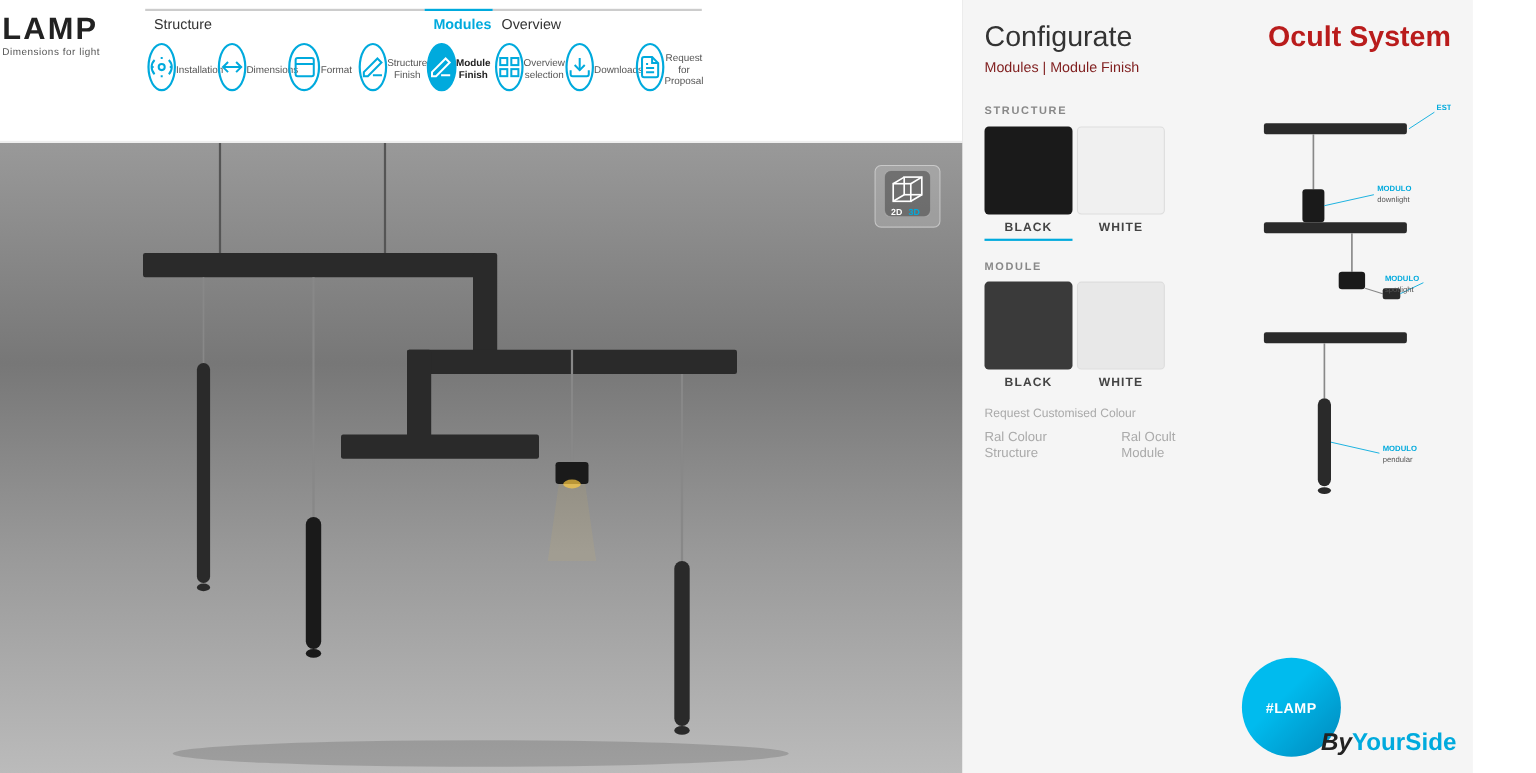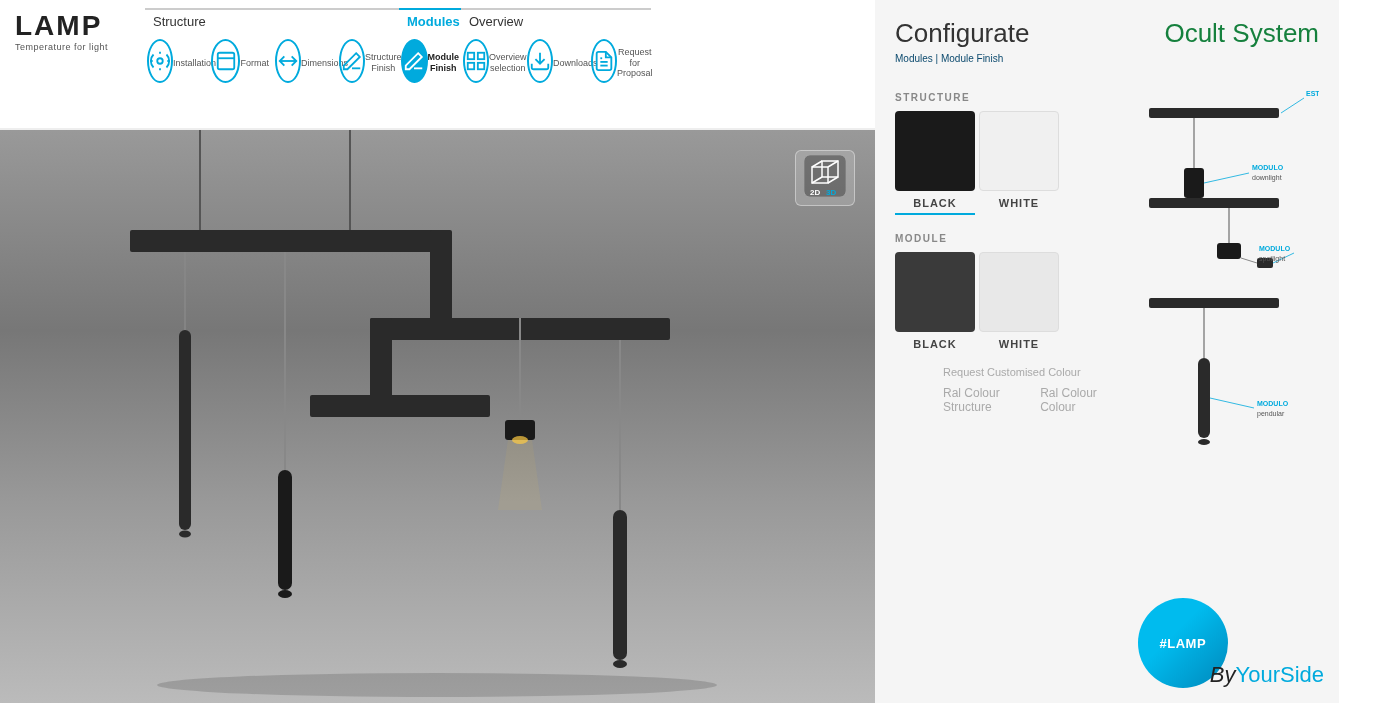--- a/index.html
+++ b/index.html
@@ -15,21 +15,21 @@
     }
 
     
     .top-nav {
       position: absolute;
       top: 0; left: 0; right: 0;
       height: 130px;
       background: white;
       display: flex;
       align-items: flex-start;
-      padding: 8px 10px 0 15px;
+      padding: 8px 10px 0 2px;
       z-index: 10;
       border-bottom: 2px solid #eee;
     }
 
     .logo-area {
       display: flex;
       flex-direction: column;
       align-items: flex-start;
       min-width: 130px;
       padding-top: 4px;
@@ -165,27 +165,27 @@
     }
 
     .configurate-title {
       font-size: 26px;
       font-weight: 300;
       color: #333;
     }
 
     .system-title {
       font-size: 26px;
-      font-weight: 400;
-      color: #15803d;
+      font-weight: 700;
+      color: #b91c1c;
     }
 
     .breadcrumb {
-      font-size: 10px;
-      color: #0c4a6e;
+      font-size: 13px;
+      color: #7f1d1d;
       margin-bottom: 14px;
     }
 
     .section-label {
       font-size: 10px;
       font-weight: 700;
       letter-spacing: 1.5px;
       color: #888;
       text-transform: uppercase;
       margin-bottom: 8px;
@@ -240,21 +240,20 @@
 
     .color-underline {
       width: 80px;
       height: 2px;
       background: #00aadd;
       margin-top: 4px;
     }
 
     .custom-color-section {
       margin-top: 16px;
-      margin-left: 48px;
     }
 
     .custom-color-title {
       font-size: 11px;
       color: #aaa;
       margin-bottom: 8px;
     }
 
     .ral-options {
       display: flex;
@@ -275,56 +274,56 @@
   </style>
 </head>
 <body>
 
 <div class="left-panel">
 
   <div class="top-nav">
 
     <div class="logo-area">
       <span class="logo-text">LAMP</span>
-      <span class="logo-tagline">Temperature for light</span>
+      <span class="logo-tagline">Dimensions for light</span>
     </div>
 
     <div class="nav-sections">
 
       <div class="nav-section">
         <div class="nav-section-title" style="border-top: 2px solid #ccc;">Structure</div>
         <div class="nav-items">
           <div class="nav-item">
             <div class="nav-icon-circle">
               <svg width="22" height="22" viewBox="0 0 24 24" fill="none" stroke="currentColor" stroke-width="2">
                   <circle cx="12" cy="12" r="3"></circle>
                   <path d="M19.07 4.93a10 10 0 0 1 0 14.14M4.93 4.93a10 10 0 0 0 0 14.14"></path>
                   <path d="M12 2v2M12 20v2M2 12h2M20 12h2"></path>
                 </svg>
             </div>
             <span class="nav-item-label">Installation</span>
           </div>
           <div class="nav-item">
             <div class="nav-icon-circle">
               <svg width="22" height="22" viewBox="0 0 24 24" fill="none" stroke="currentColor" stroke-width="2">
-                  <rect x="3" y="3" width="18" height="18" rx="2"></rect>
-                  <line x1="3" y1="9" x2="21" y2="9"></line>
-                </svg>
-            </div>
-            <span class="nav-item-label">Format</span>
-          </div>
-          <div class="nav-item">
-            <div class="nav-icon-circle">
-              <svg width="22" height="22" viewBox="0 0 24 24" fill="none" stroke="currentColor" stroke-width="2">
                   <line x1="3" y1="12" x2="21" y2="12"></line>
                   <polyline points="8 7 3 12 8 17"></polyline>
                   <polyline points="16 7 21 12 16 17"></polyline>
                 </svg>
             </div>
             <span class="nav-item-label">Dimensions</span>
+          </div>
+          <div class="nav-item">
+            <div class="nav-icon-circle">
+              <svg width="22" height="22" viewBox="0 0 24 24" fill="none" stroke="currentColor" stroke-width="2">
+                  <rect x="3" y="3" width="18" height="18" rx="2"></rect>
+                  <line x1="3" y1="9" x2="21" y2="9"></line>
+                </svg>
+            </div>
+            <span class="nav-item-label">Format</span>
           </div>
           <div class="nav-item">
             <div class="nav-icon-circle">
               <svg width="22" height="22" viewBox="0 0 24 24" fill="none" stroke="currentColor" stroke-width="2">
                   <path d="M12 20h9"></path>
                   <path d="M16.5 3.5l4 4L7 21H3v-4L16.5 3.5z"></path>
                 </svg>
             </div>
             <span class="nav-item-label">Structure<br>Finish</span>
           </div>
@@ -497,21 +496,21 @@
         <div class="color-option">
           <div class="color-swatch white-module"></div>
           <span class="color-label">WHITE</span>
         </div>
       </div>
 
       <div class="custom-color-section">
         <div class="custom-color-title">Request Customised Colour</div>
         <div class="ral-options">
           <span class="ral-option">Ral Colour Structure</span>
-          <span class="ral-option">Ral Colour Colour</span>
+          <span class="ral-option">Ral Ocult Module</span>
         </div>
       </div>
     </div>
 
     <div style="width:210px; position:relative;">
       <svg width="210" height="380" viewBox="0 0 210 380">
 
         <rect x="40" y="30" width="130" height="10" rx="2" fill="#2a2a2a"></rect>
 
         <line x1="172" y1="35" x2="195" y2="20" stroke="#00aadd" stroke-width="0.8"></line>
@@ -545,17 +544,17 @@
         <text x="148" y="328" fill="#00aadd" font-size="7" font-weight="600">MODULO</text>
         <text x="148" y="338" fill="#555" font-size="7">pendular</text>
       </svg>
     </div>
   </div>
 
   <div style="position:absolute; bottom:15px; right:15px; display:flex; align-items:flex-end;">
     <div style="width:90px;height:90px;border-radius:50%;background:linear-gradient(135deg,#00bbee 40%,#0088bb 100%);display:flex;align-items:center;justify-content:center;z-index:1;">
       <span style="color:white;font-size:13px;font-weight:900;letter-spacing:0.5px;">#LAMP</span>
     </div>
-    <div style="margin-left:-18px; font-size:22px; font-weight:400; color:#00aadd; z-index:2;">
+    <div style="margin-left:-18px; font-size:22px; font-weight:700; color:#00aadd; z-index:2;">
       <span style="font-style:italic;color:#222;">By</span><span>YourSide</span>
     </div>
   </div>
 </div>
 
 </body></html>

